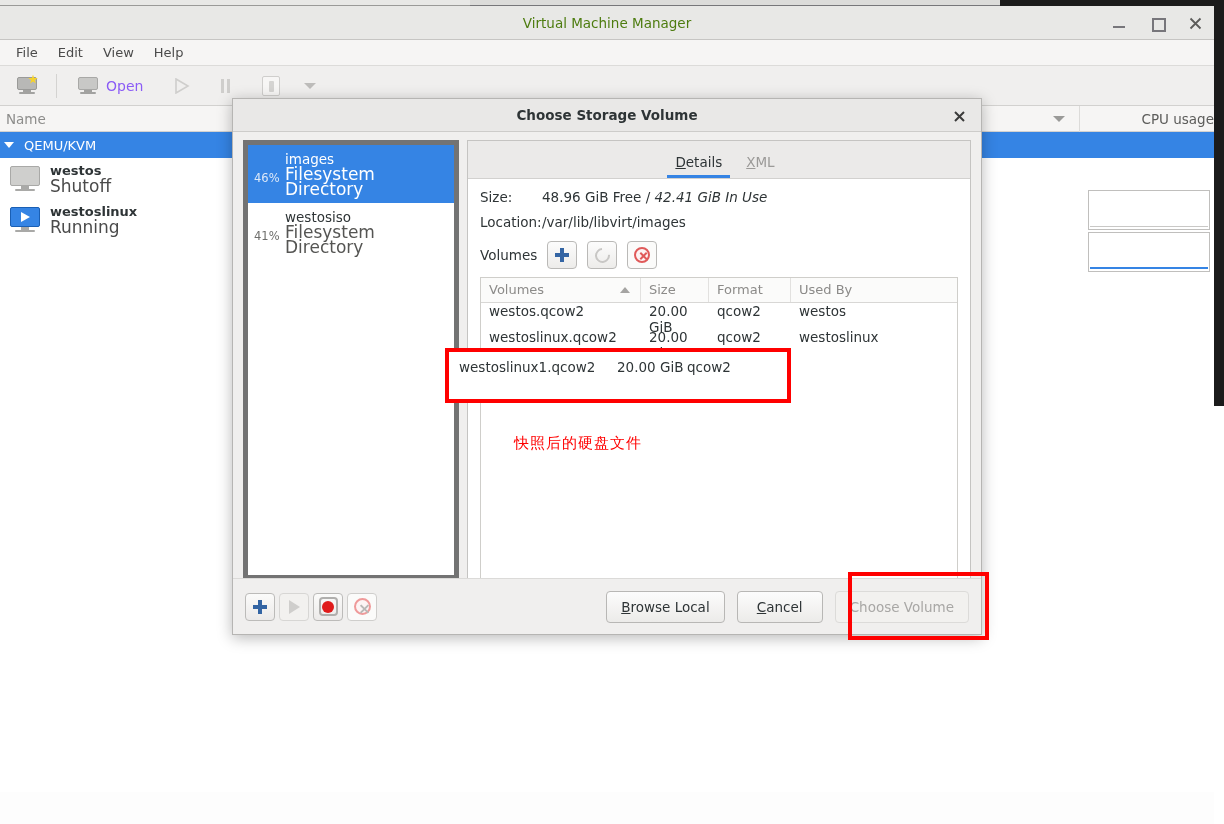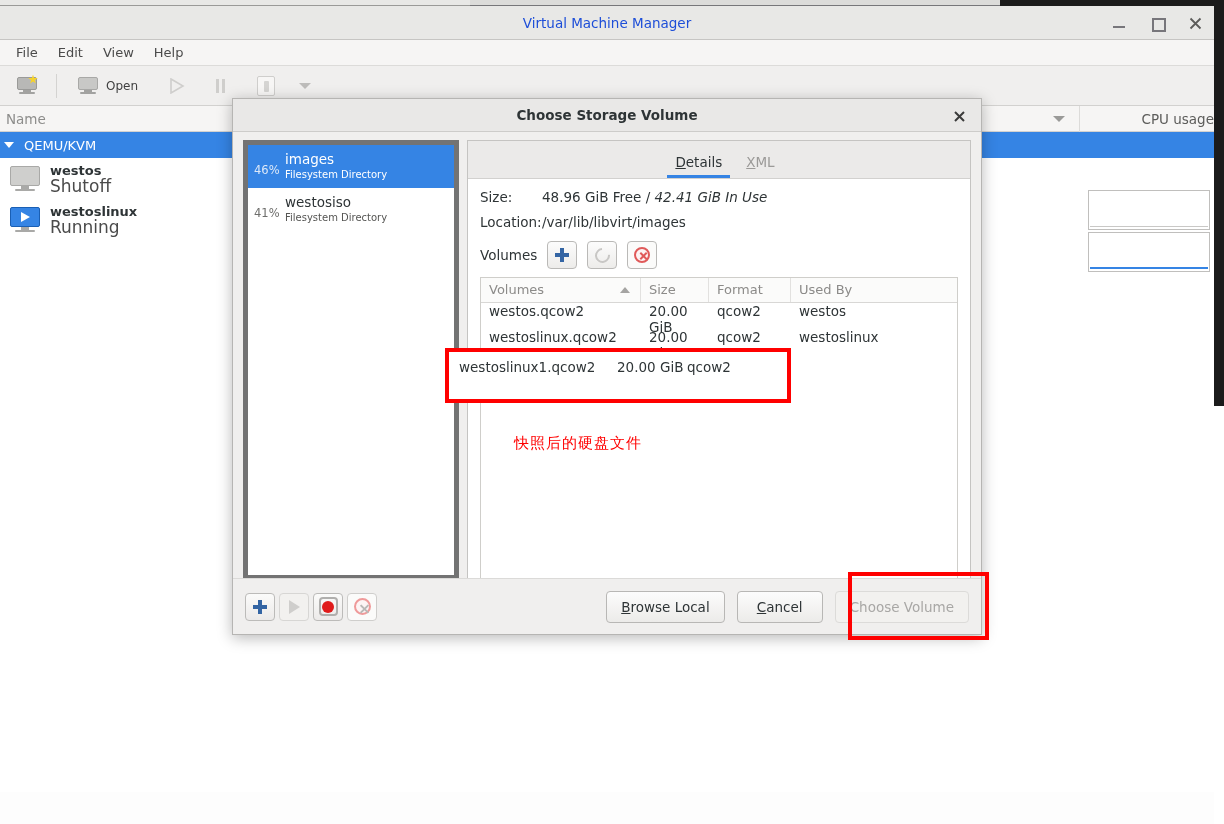--- a/index.html
+++ b/index.html
@@ -20,36 +20,36 @@
   .right-edge-dark{ position:absolute; left:1214px; top:0; width:10px; height:824px; background:#1b1b1b; }
   .right-edge-white{ position:absolute; left:1214px; top:406px; width:10px; height:418px; background:#ffffff; }
 
   
   .mainwin { position:absolute; left:0; top:6px; width:1214px; height:762px; background:#f6f5f4; }
   .titlebar {
     position:relative; height:34px; background:#e8e8e6;
     border-bottom:1px solid #c6c5c3;
     display:flex; align-items:center; justify-content:center;
   }
-  .titlebar .title { font-size:13.5px; color:#1d4ed8; }
+  .titlebar .title { font-size:13.5px; color:#4d7c0f; }
   .wincontrols { position:absolute; right:10px; top:0; height:34px; display:flex; align-items:center; gap:20px; }
   .wc { width:18px; height:18px; display:flex; align-items:center; justify-content:center; color:#6a6a68; }
   .wc-min { position:relative; }
   .wc-min::after{ content:""; position:absolute; bottom:4px; left:3px; width:12px; height:2px; background:#77767b; }
   .wc-max { position:relative; }
   .wc-max::after{ content:""; position:absolute; left:4px; top:4px; width:10px; height:10px; border:2px solid #77767b; }
   .wc-close svg { display:block; }
 
   .menubar { height:26px; background:#f6f5f4; border-bottom:1px solid #dcdbd9; display:flex; align-items:center; padding-left:6px; }
   .menuitem { font-size:13px; color:#4b4b4b; padding:3px 10px; border-radius:3px; }
 
   .toolbar { height:40px; background:#f0efee; border-bottom:1px solid #d2d1cf; display:flex; align-items:center; padding-left:8px; position:relative; }
   .tb-sep { width:1px; height:24px; background:#d4d3d1; margin:0 12px 0 10px; }
   .tb-btn { display:flex; align-items:center; gap:7px; padding:4px 8px; border-radius:3px; }
-  .tb-label { font-size:12px; color:#404040; }
+  .tb-label { font-size:14px; color:#8b5cf6; }
 
   
   .monitor { position:relative; width:22px; height:18px; }
   .monitor .screen { position:absolute; left:1px; top:0; width:20px; height:13px; background:#b8b8b6; border:1.5px solid #9a9a98; border-radius:2px; }
   .monitor .stand { position:absolute; left:7px; top:13px; width:8px; height:2.5px; background:#a2a2a0; }
   .monitor .base  { position:absolute; left:3px; top:15.5px; width:16px; height:2px; background:#a2a2a0; border-radius:1px; }
   .monitor.gray .screen { background:#c8c8c6; border-color:#a8a8a6; }
   .monitor.newvm .badge { position:absolute; right:0; top:-2px; width:10px; height:10px; background:#f6d32d; clip-path: polygon(50% 0%,61% 35%,98% 35%,68% 57%,79% 91%,50% 70%,21% 91%,32% 57%,2% 35%,39% 35%); }
   .pause-ic { display:flex; gap:3px; }
   .pause-ic i { display:block; width:3px; height:14px; background:#cfcecc; }
@@ -91,21 +91,21 @@
   .dlg-title .t { font-size:13.5px; font-weight:bold; color:#2e3436; }
   .dlg-close { position:absolute; right:12px; top:7px; width:20px; height:20px; display:flex; align-items:center; justify-content:center; }
 
   .dlg-body { display:flex; padding:8px 10px 0 10px; height:448px; }
   .pool-pane { width:216px; background:#ffffff; border:5px solid #737373; }
   .pool-item { display:flex; align-items:center; padding:6px 8px 6px 6px; gap:7px; }
   .pool-item.sel { background:#3584e4; }
   .pool-pct { font-size:11.5px; color:#6e6e6c; width:24px; text-align:right; padding-top:7px; }
   .pool-item.sel .pool-pct { color:#dce8f8; }
   .pool-nm { font-size:13.5px; color:#2e3436; line-height:16px; }
-  .pool-ty { font-size:10px; color:#555553; line-height:15px; }
+  .pool-ty { font-size:17px; color:#555553; line-height:15px; }
   .pool-item.sel .pool-nm, .pool-item.sel .pool-ty { color:#ffffff; }
 
   .detail-pane { flex:1; margin-left:8px; background:#ffffff; border:1px solid #c5c4c2; display:flex; flex-direction:column; }
   .tabs { height:38px; background:#ebeae9; border-bottom:1px solid #d2d1cf; display:flex; align-items:flex-end; padding-left:12px;justify-content:center; }
   .tab { padding:6px 12px 8px 12px; font-size:13.5px; color:#9b9a98; position:relative; }
   .tab.active { color:#2e3436; }
   .tab u { text-decoration: underline; }
   .tab.active::after { content:""; position:absolute; left:4px; right:4px; bottom:0; height:3px; background:#3584e4; }
 
   .detail-rows { padding:10px 12px 0 12px; }

